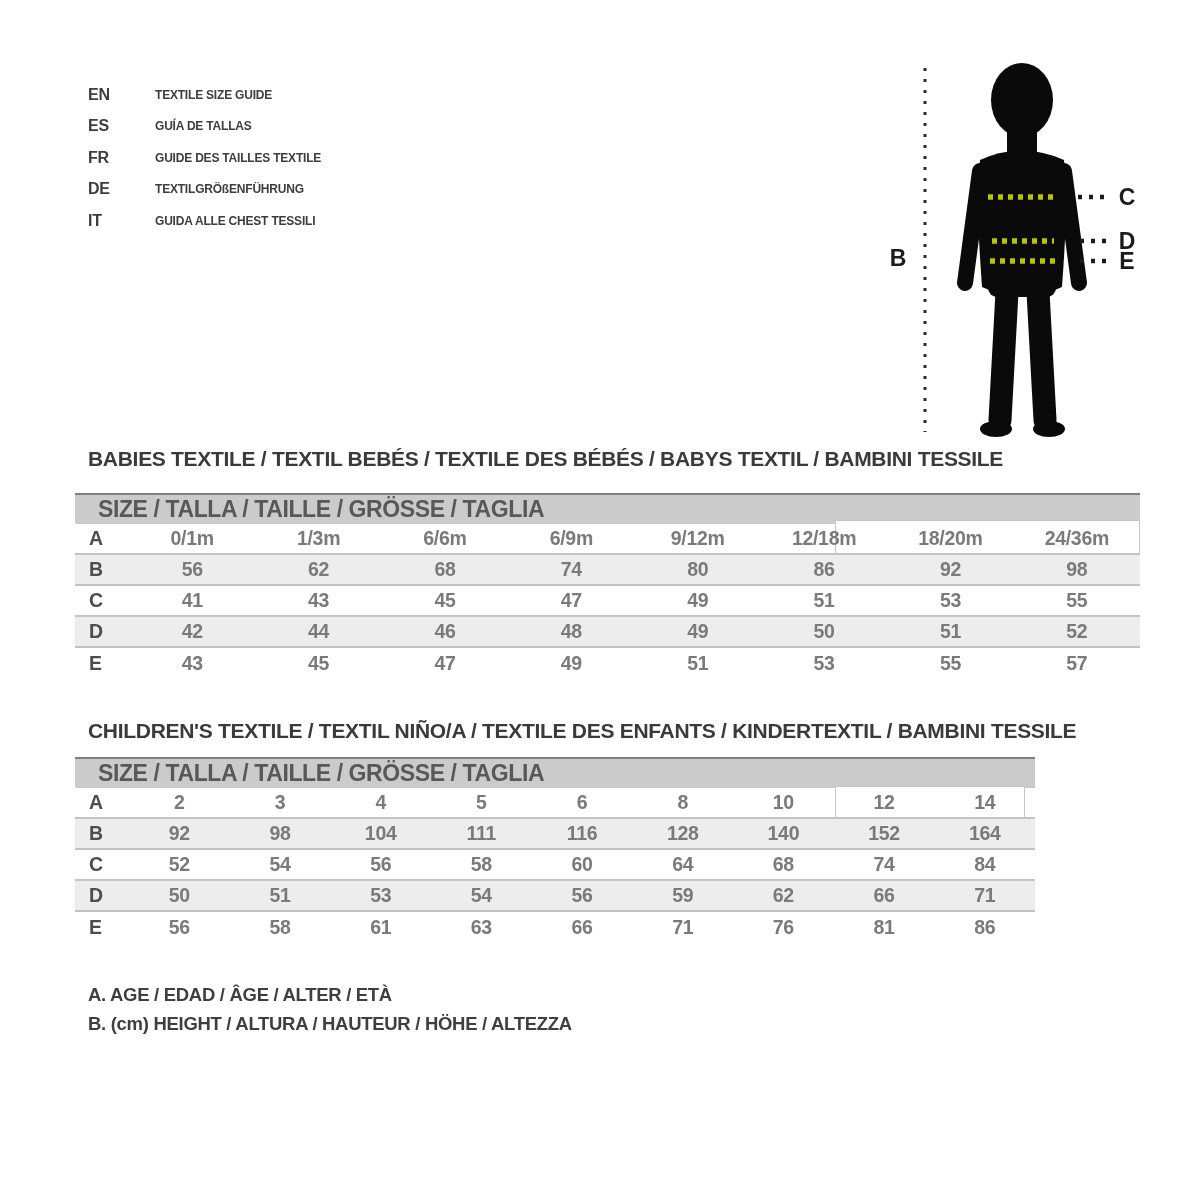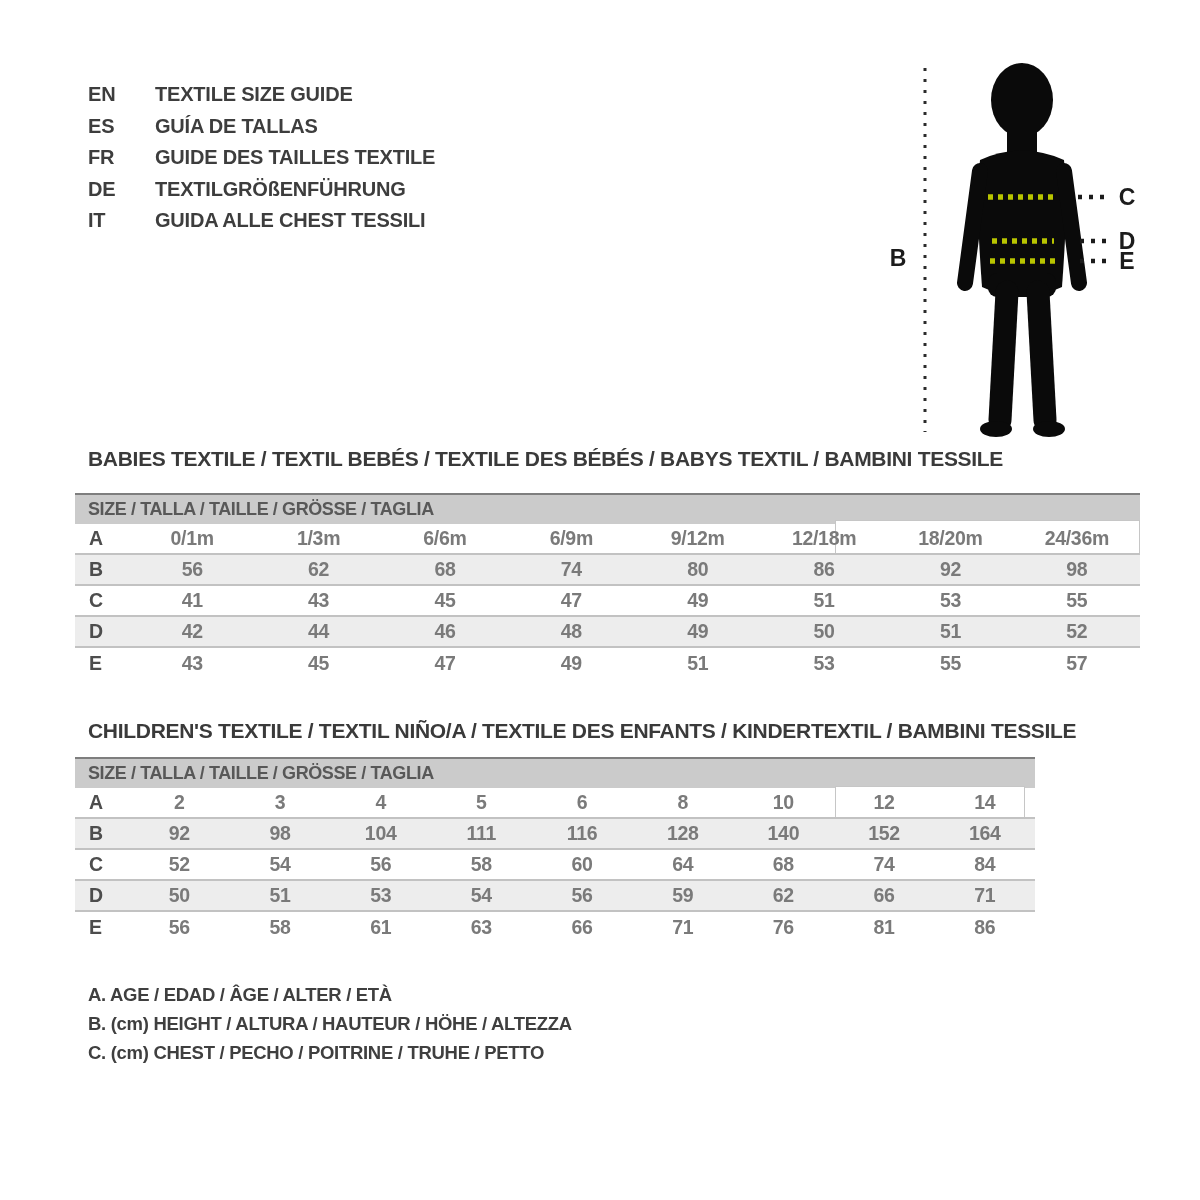--- a/index.html
+++ b/index.html
@@ -4,44 +4,44 @@
 <style>
   html,body { margin:0; padding:0; background:#fff; }
   .canvas {
     position:relative; width:1200px; height:1200px; background:#ffffff;
     font-family:"Liberation Sans", sans-serif; overflow:hidden;
   }
 
   
   .lang-block { position:absolute; left:88px; top:79px; }
   .lang-row { display:flex; height:31.5px; align-items:center; }
-  .lang-code { width:67px; font-size:20px; font-weight:700; color:#3d3d3d; letter-spacing:-0.2px; }
-  .lang-label { font-size:20px; font-weight:700; color:#3d3d3d; letter-spacing:-0.2px; white-space:nowrap; }
+  .lang-code { width:67px; font-size:16px; font-weight:700; color:#3d3d3d; letter-spacing:-0.2px; }
+  .lang-label { font-size:12px; font-weight:700; color:#3d3d3d; letter-spacing:-0.2px; white-space:nowrap; }
 
   
   .figure { position:absolute; left:850px; top:40px; width:350px; height:420px; }
 
   
   .section-heading {
     position:absolute; left:88px; font-size:21px; font-weight:700;
     color:#3a3a3a; letter-spacing:-0.3px; white-space:nowrap;
   }
   #babies-heading { top:447px; }
   #children-heading { top:719px; }
 
   
   .size-table { position:absolute; left:75px; }
   #babies-table { top:493px; width:1065px; }
   #children-table { top:757px; width:960px; }
 
   .t-header {
     position:relative; z-index:0; box-sizing:border-box;
     height:31px; background:#cbcbcb; border-top:2px solid #7e7e7e;
-    display:flex; align-items:center; padding-left:13px;
-    font-size:18px; font-weight:700; color:#585858; letter-spacing:-0.4px;
+    display:flex; align-items:center; padding-left:23px;
+    font-size:23px; font-weight:700; color:#585858; letter-spacing:-0.4px;
   }
   .t-rows { position:relative; z-index:2; }
   .trow { display:flex; height:31px; align-items:center; box-sizing:border-box; }
   .t-rows .trow:not(:last-child) { border-bottom:2px solid #c2c2c2; }
   .t-rows .trow:nth-child(even) { background:#ededed; }
   .tcell {
     flex:1; text-align:center; font-size:19.5px; font-weight:700;
     color:#7a7a7a; letter-spacing:-0.3px; white-space:nowrap;
   }
   .rowlabel { flex:0 0 40px; text-align:left; padding-left:14px; color:#4d4d4d; }
@@ -245,16 +245,15 @@
           <div class="tcell">76</div>
           <div class="tcell">81</div>
           <div class="tcell">86</div>
         </div>
       </div>
   </div>
 
   <div class="legend">
     <div class="legend-line">A. AGE / EDAD / ÂGE / ALTER / ETÀ</div>
     <div class="legend-line">B. (cm) HEIGHT / ALTURA / HAUTEUR / HÖHE / ALTEZZA</div>
-    <div class="legend-line">C. (cm) CHEST / PECHO / POITRINE / TRUHE / PETTO</div>
   </div>
 
 </div>
 
 </body></html>

